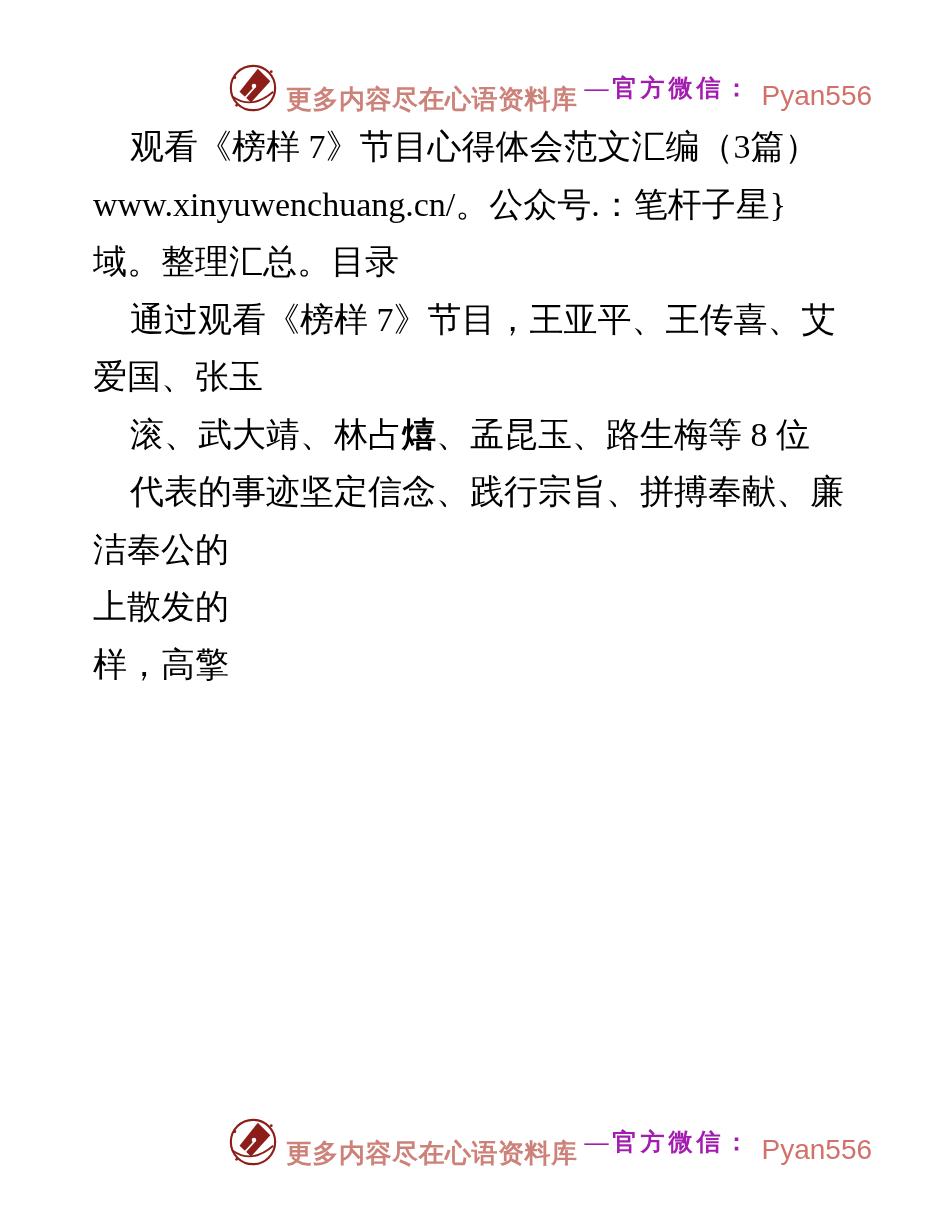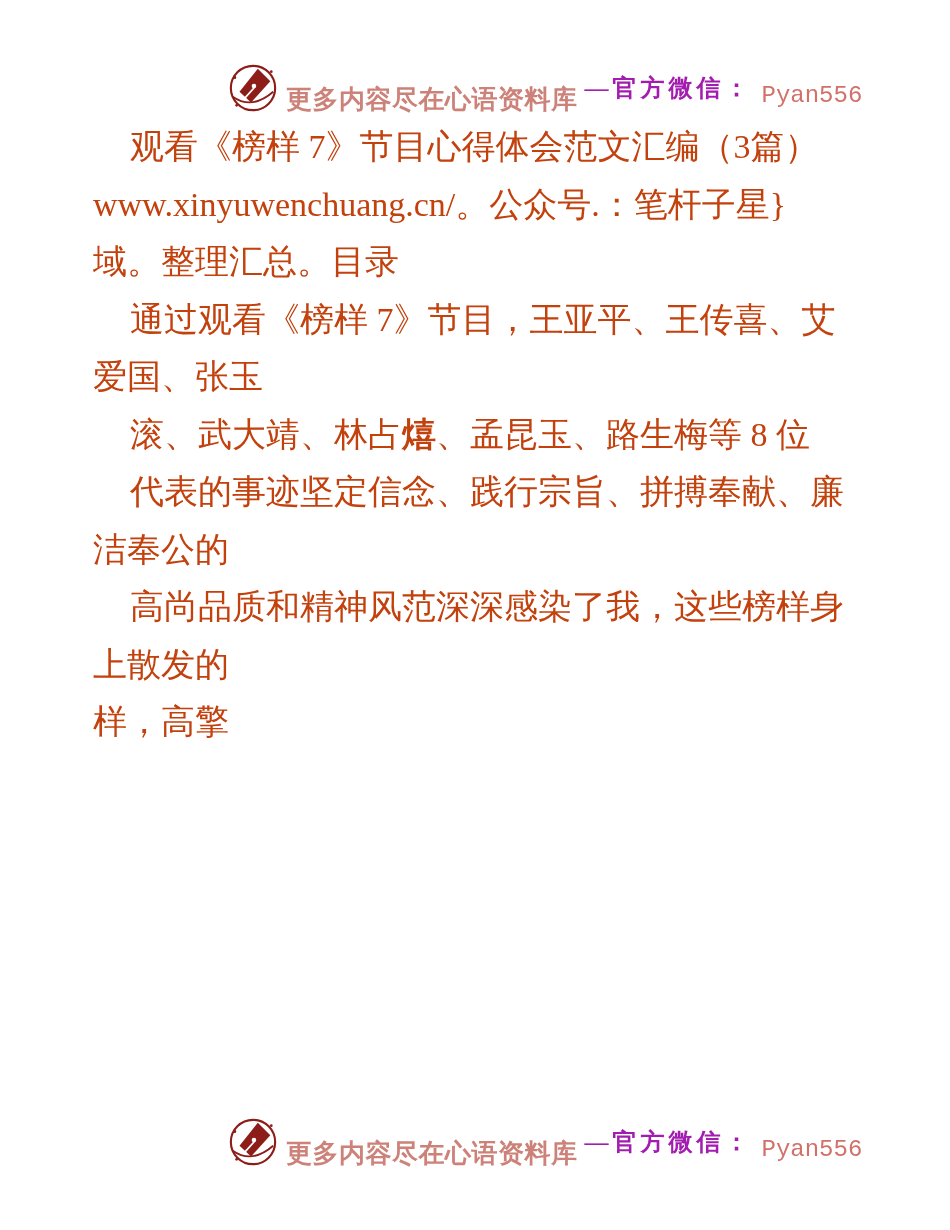--- a/index.html
+++ b/index.html
@@ -31,36 +31,36 @@
     letter-spacing: 0.5px;
     margin-top: 24px;
   }
   .wm-gray {
     font-size: 24px;
     color: #a21caf;
     letter-spacing: 4px;
     font-weight: bold;
   }
   .wm-id {
-    font-size: 24px;
+    font-size: 28px;
     color: #d2716a;
-    font-family: Liberation Mono, monospace;
+    font-family: Liberation Sans, sans-serif;
     margin-left: 2px;
     margin-top: 16px;
   }
 
   
   .doc {
     position: absolute;
     left: 93px;
     top: 118px;
     width: 790px;
     font-size: 34px;
     line-height: 57.5px;
-    color: #c2410c;
+    color: #000000;
   }
   .line { height: 57.5px; white-space: nowrap; }
   .line.indent { text-indent: 37px; }
   .bold-char {
     font-weight: bold;
     font-family: "Liberation Sans", "DejaVu Sans", sans-serif;
   }
 </style>
 </head>
 <body>
@@ -85,21 +85,20 @@
   <div class="line indent">观看《榜样 7》节目心得体会范文汇编（3篇）</div>
   <div class="line">www.xinyuwenchuang.cn/。公众号.：笔杆子星}</div>
   <div class="line">域。整理汇总。目录</div>
   <div class="line indent">通过观看《榜样 7》节目，王亚平、王传喜、艾</div>
   <div class="line">爱国、张玉</div>
   <div class="line indent">
     <span>滚、武大靖、林占</span><span class="bold-char">熺</span><span>、孟昆玉、路生梅等 8 位</span>
   </div>
   <div class="line indent">代表的事迹坚定信念、践行宗旨、拼搏奉献、廉</div>
   <div class="line">洁奉公的</div>
-  <div class="line indent">高尚品质和精神风范深深感染了我，这些榜样身</div>
   <div class="line">上散发的</div>
   <div class="line">样，高擎</div>
 </div>
 
 <div class="watermark wm-bottom">
   <svg class="wm-logo" viewBox="0 0 54 58">
     <circle cx="27" cy="29" r="23" fill="none" stroke="#8c1d18" stroke-width="2.2"></circle>
     <path d="M32 9 L45 22 L25 44 L13 33 Z" fill="#8c1d18"></path>
     <circle cx="28" cy="27" r="2.4" fill="#ffffff"></circle>
     <path d="M28 29 L18 40" stroke="#ffffff" stroke-width="1.8" fill="none"></path>

